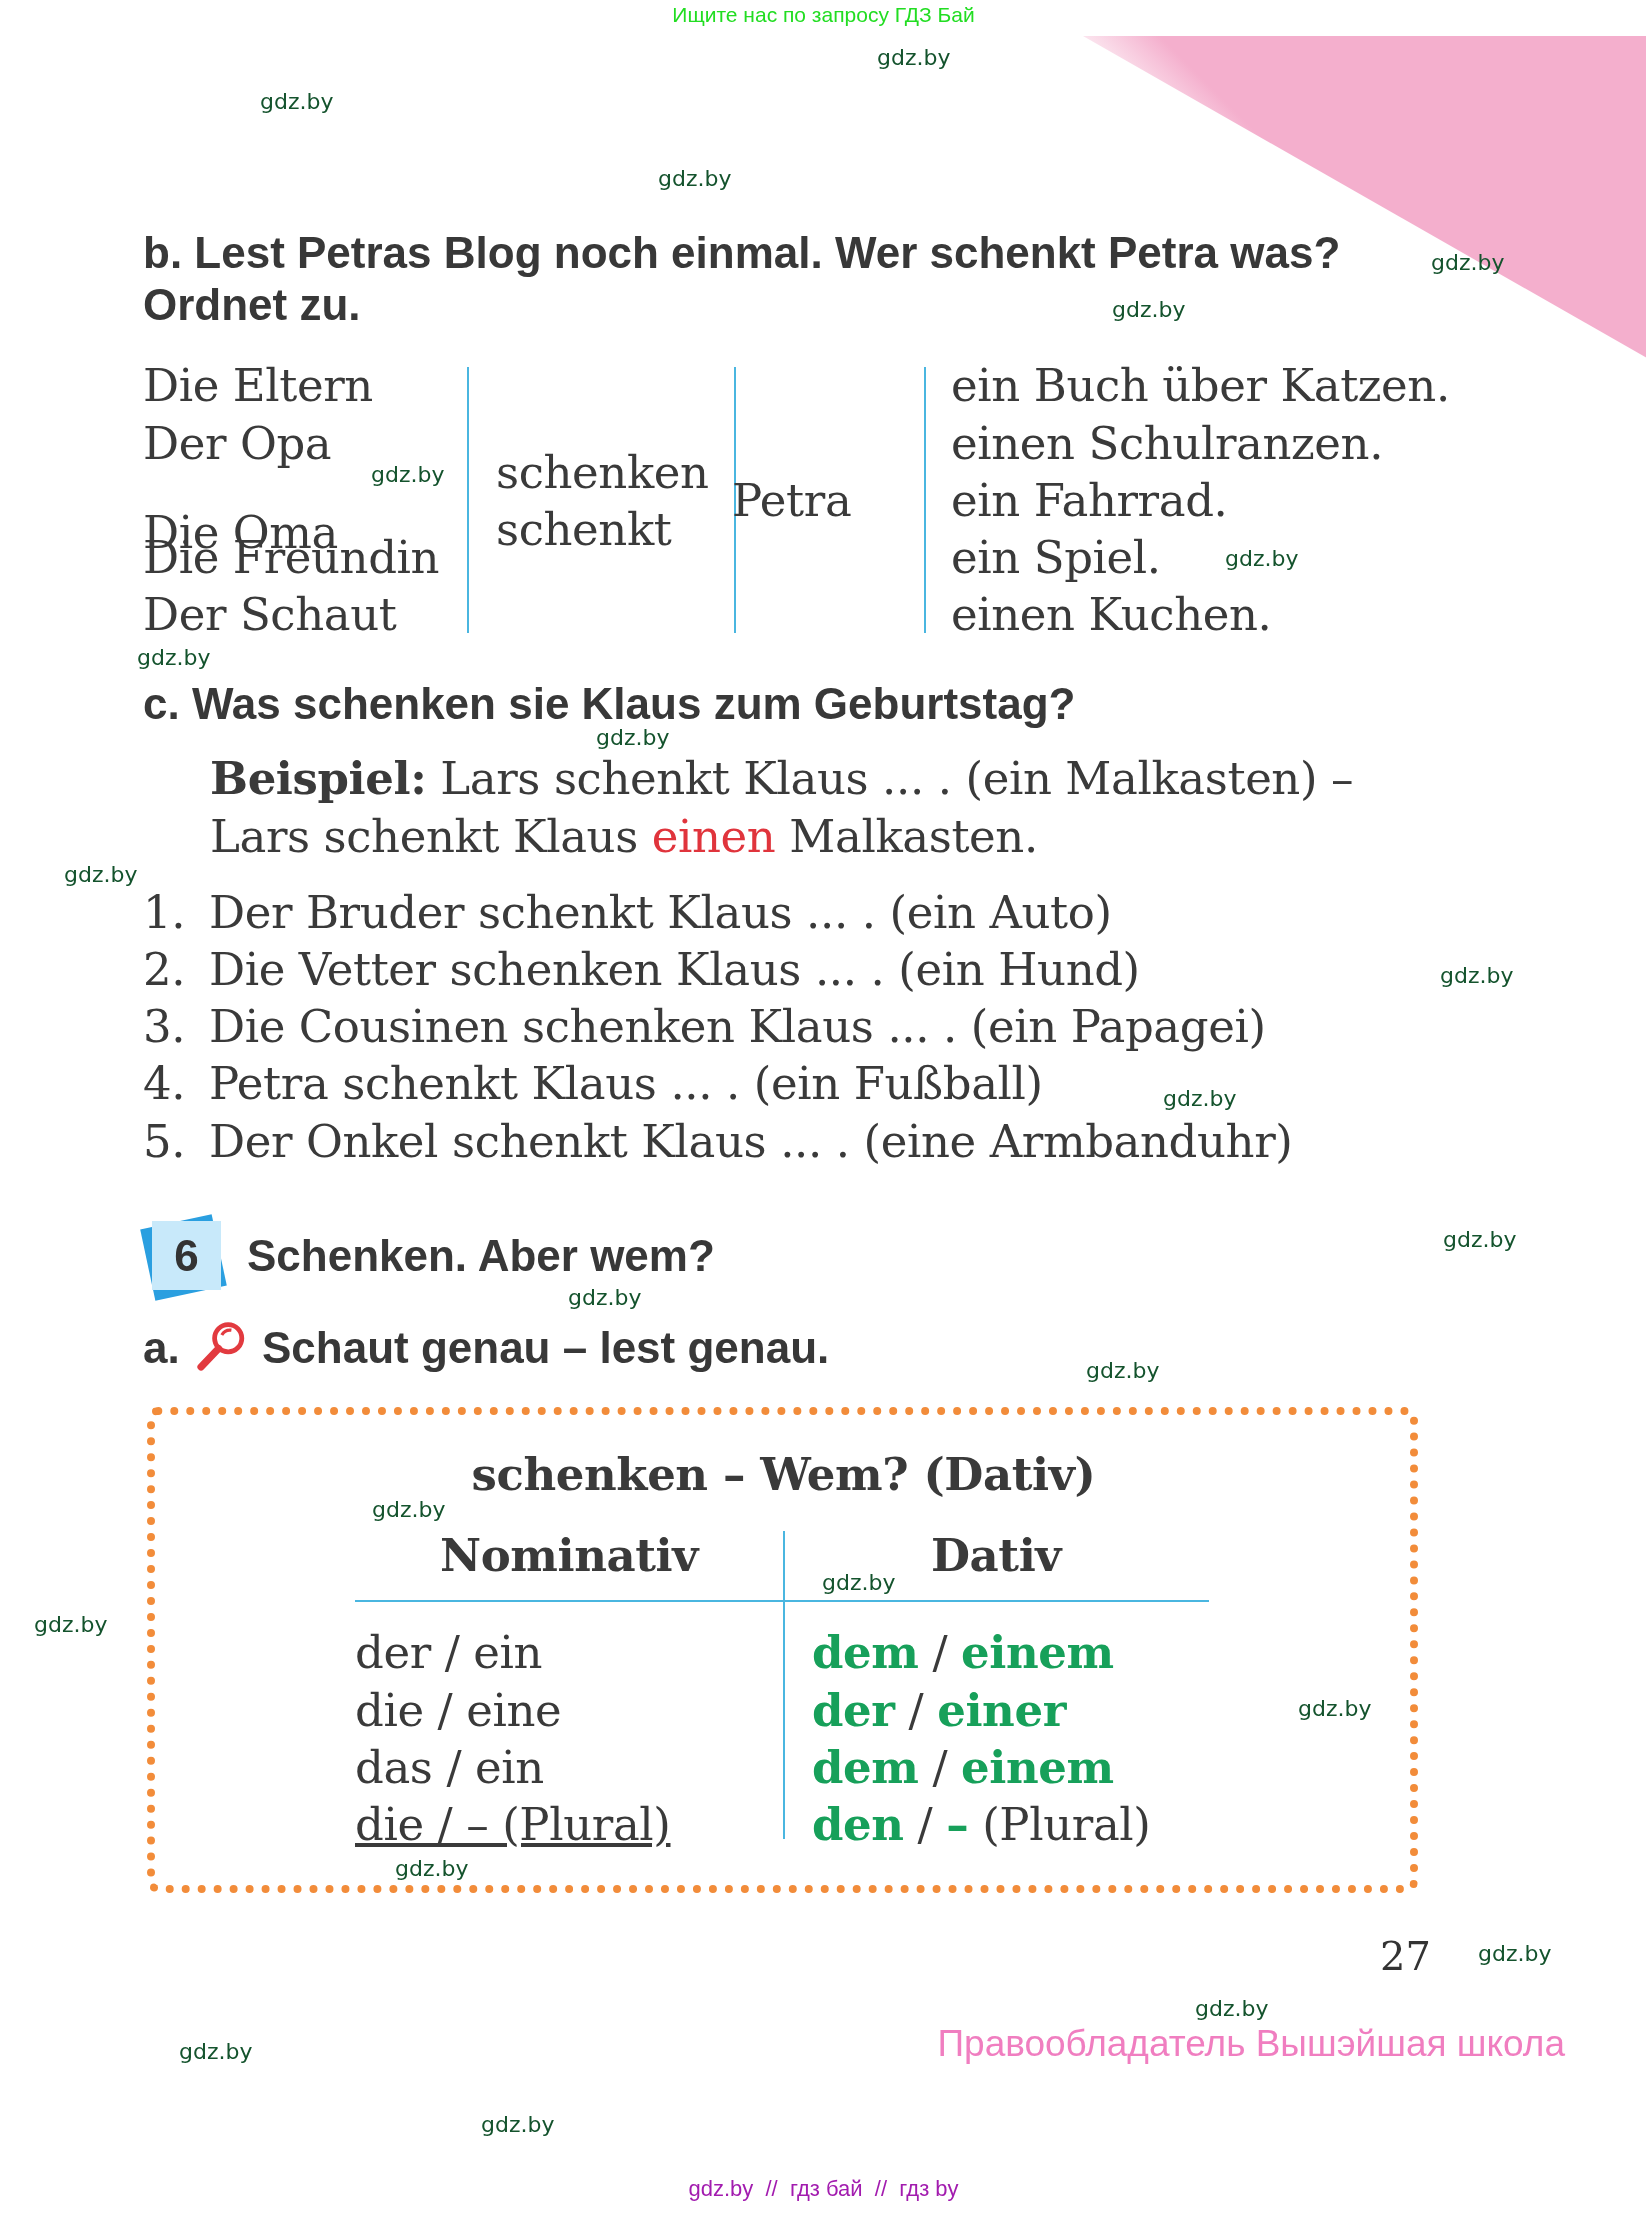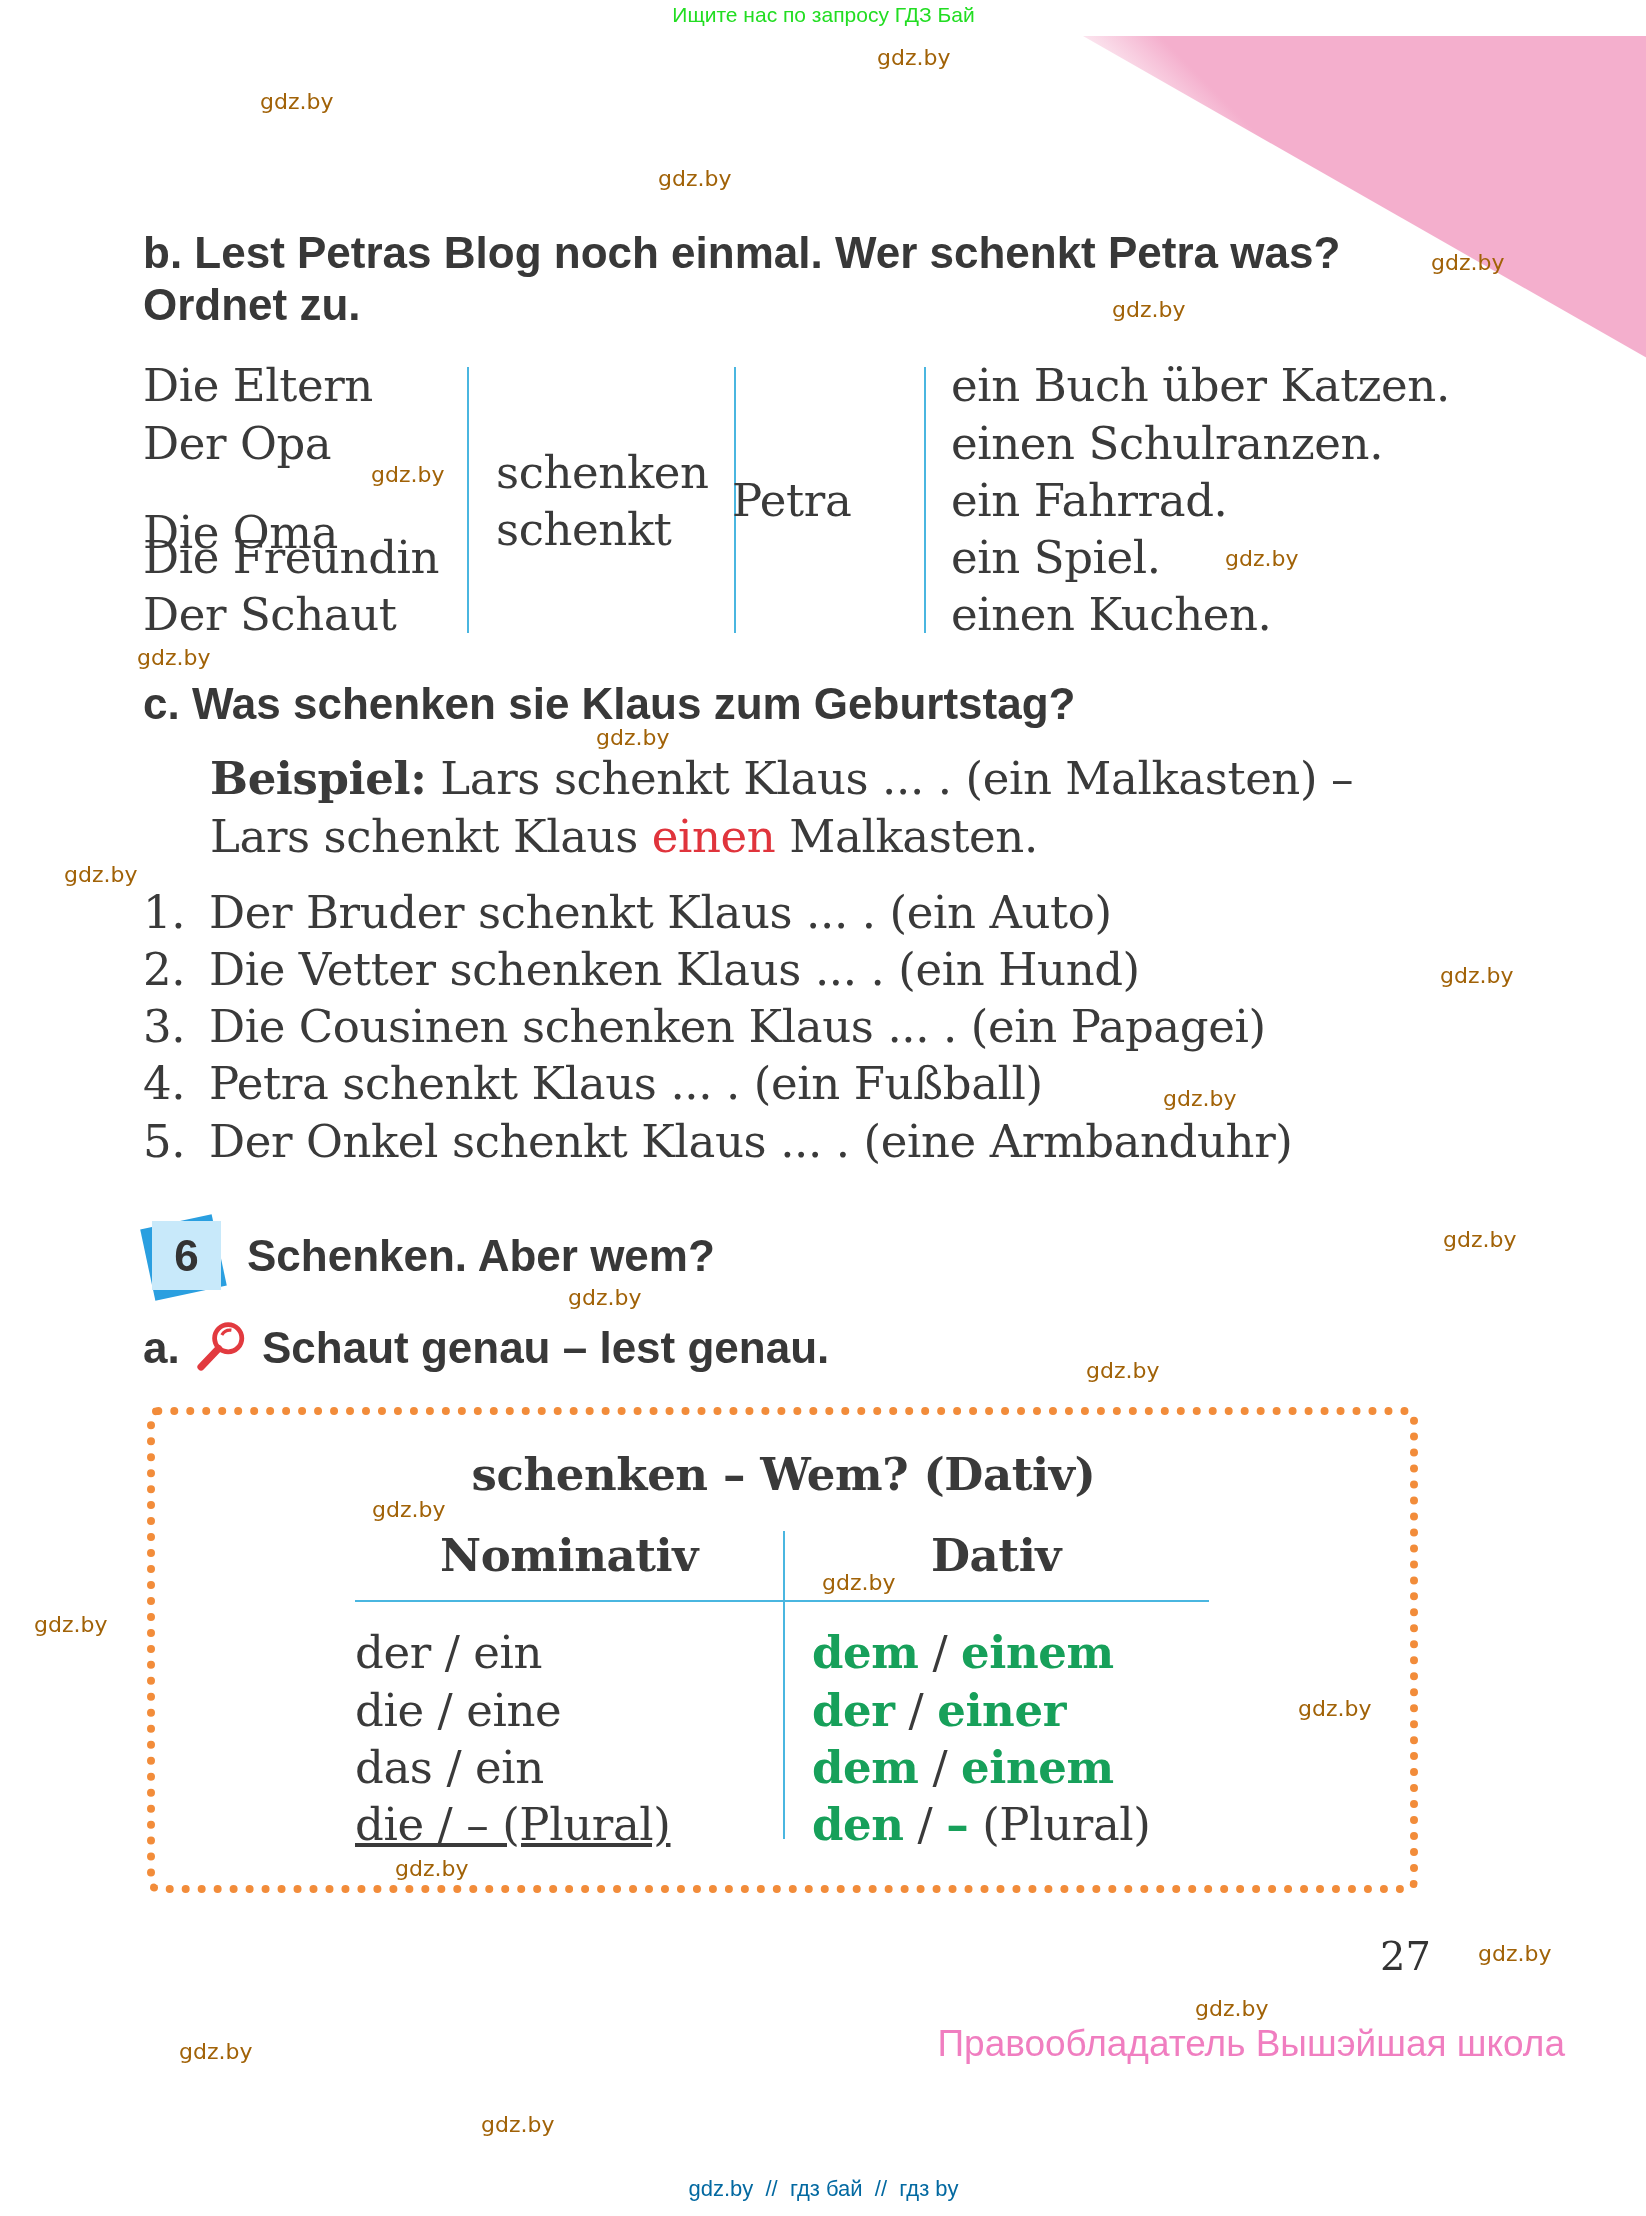--- a/index.html
+++ b/index.html
@@ -2,35 +2,35 @@
 <html style="font-size:13px"><head>
 <meta charset="utf-8">
 <style>
   html, body { margin:0; padding:0; }
   body { width:1647px; height:2216px; position:relative; background:#ffffff; overflow:hidden; font-family:"Liberation Sans", sans-serif; color:#3a3a3a; }
   .abs { position:absolute; white-space:nowrap; }
   .pink-corner { position:absolute; right:0; top:36px; width:564px; height:322px;
     background: linear-gradient(225deg, #f4afcd 0%, #f4afcd 55%, rgba(244,175,205,0) 68%); 
     clip-path: polygon(0 0, 100% 0, 100% 100%); }
   .topnote { color:#22dd22; font-size:21px; left:0; width:1647px; text-align:center; top:3.2px; }
-  .wm { font-family:"DejaVu Sans", sans-serif; font-size:22px; color:#a16207; }
+  .wm { font-family:"DejaVu Sans", sans-serif; font-size:22px; color:#14532d; }
   .h-sans { font-family:"Liberation Sans", sans-serif; font-weight:bold; font-size:44px; color:#383838; }
   .serif { font-family:"DejaVu Serif", "Liberation Serif", serif; font-size:45px; color:#3a3a3a; letter-spacing:-0.4px; }
   .vline { position:absolute; width:1.6px; background:#4ab6e0; }
   .hline { position:absolute; height:2.4px; background:#4ab6e0; }
   .red { color:#e0343c; }
   .green { color:#17a05a; font-weight:bold; }
   .bold { font-weight:bold; }
   .dotbox { position:absolute; left:147px; top:1407px; width:1271px; height:486px;
     border:8px dotted #f28c3a; border-radius:11.3px; box-sizing:border-box; }
   .badge-back { position:absolute; left:147px; top:1221px; width:73px; height:73px; background:#2a9fe0; transform:rotate(-12deg); }
   .badge-front { position:absolute; left:152px; top:1221px; width:69px; height:69px; background:#c8e9fa;
     font-family:"Liberation Sans", sans-serif; font-weight:bold; font-size:44px; color:#333; text-align:center; line-height:69px; }
   .footer-pink { color:#f07ec0; font-size:37px; left:0; width:1565px; text-align:right; top:2023px; font-family:"Liberation Sans", sans-serif; }
-  .footer-blue { color:#0369a1; font-size:22px; left:0; width:1647px; text-align:center; top:2176px; font-family:"Liberation Sans", sans-serif; }
+  .footer-blue { color:#a21caf; font-size:22px; left:0; width:1647px; text-align:center; top:2176px; font-family:"Liberation Sans", sans-serif; }
   .pagenum { font-family:"DejaVu Serif", serif; font-size:40px; color:#333;text-align:center; }
 </style>
 </head>
 <body>
 
 <div class="pink-corner"></div>
 
 <div class="abs topnote">Ищите нас по запросу ГДЗ Бай</div>
 
 <div id="wm-layer">

